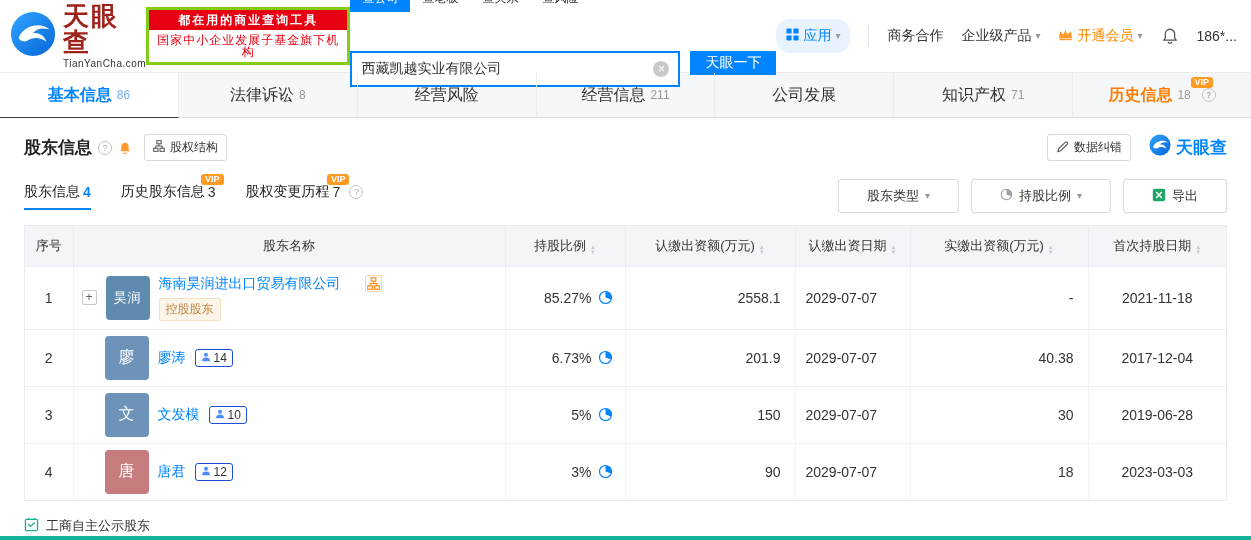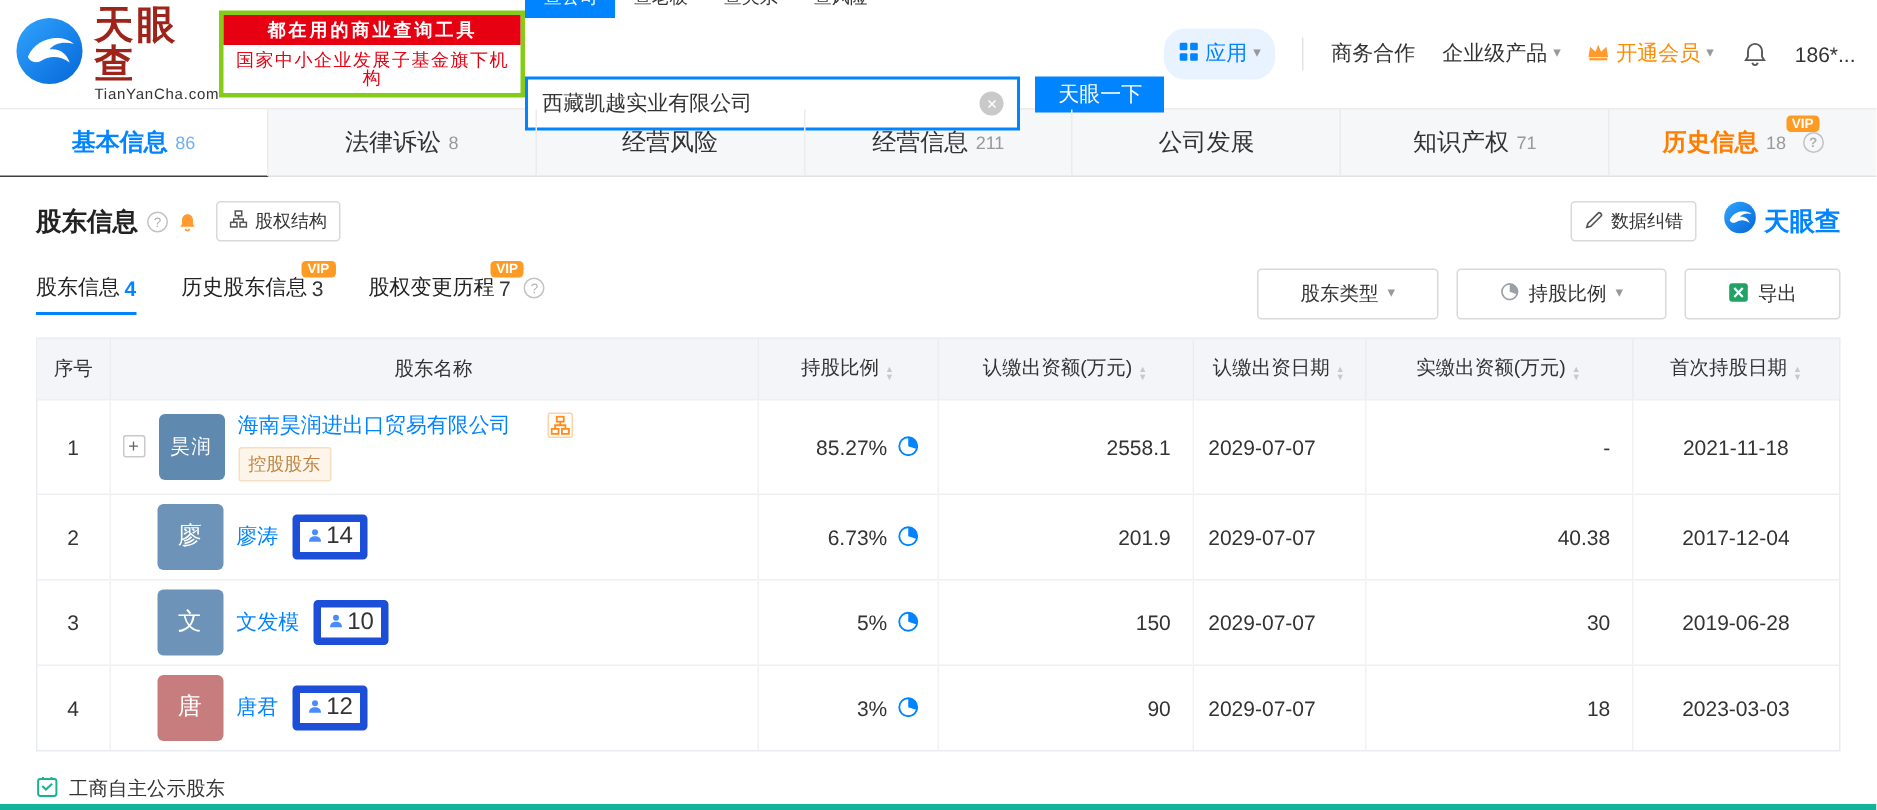--- a/index.html
+++ b/index.html
@@ -87,21 +87,21 @@
   .name-cell { display:flex; align-items:center; gap:9px; padding-left:8px; }
   .name-cell.person { padding-left:31px; }
   .expand { width:15px; height:15px; border:1px solid #c9c9c9; border-radius:2px; font-size:12px; line-height:13px; text-align:center; color:#666; background:#fff; cursor:pointer; flex:none; }
   .avatar { width:44px; height:44px; border-radius:4px; color:#fff; display:flex; align-items:center; justify-content:center; font-size:16px; flex:none;text-align:right; }
   .avatar.av2 { font-size:13px; letter-spacing:1px; }
   .name-main { display:flex; flex-direction:column; gap:5px; }
   .name-row { display:flex; align-items:center; gap:24px; }
   .name-link { color:#0084ff; font-size:14px; cursor:pointer; }
   .org-icon { display:inline-flex; border:1px solid #ffd2a6; border-radius:2px; padding:1px; cursor:pointer; }
   .holder-tag { align-self:flex-start; font-size:12px; color:#bf8440; background:#fdf5e9; border:1px solid #f3dfc1; border-radius:2px; padding:2px 6px; }
-  .badge { display:inline-flex; align-items:center; gap:3px; border:5px solid #1d4ed8; border-radius:3px; padding:1px 5px; font-size:16px; color:#333; cursor:pointer; }
+  .badge { display:inline-flex; align-items:center; gap:3px; border:1px solid #1d4ed8; border-radius:3px; padding:1px 5px; font-size:12px; color:#333; cursor:pointer; }
   .c-ratio { text-align:right; padding-right:12px;text-decoration:underline; }
   .ratio-inner { display:inline-flex; align-items:center; gap:6px; }
   .pie-btn { display:inline-flex; cursor:pointer; }
   .c-num { text-align:right; padding-right:14px; }
   .c-date-left { text-align:left; padding-left:10px; }
   .c-date-center { text-align:center; }
 
   
   .footer-note { display:flex; align-items:center; gap:7px; padding:16px 24px; font-size:13px; color:#333; }
   .bottom-bar { position:absolute; bottom:0; left:0; width:100%; height:4px; background:#12b39a; }

